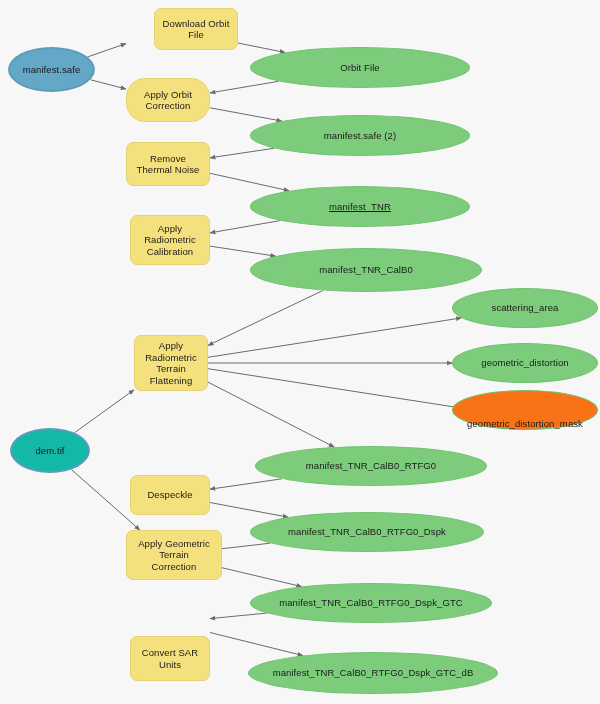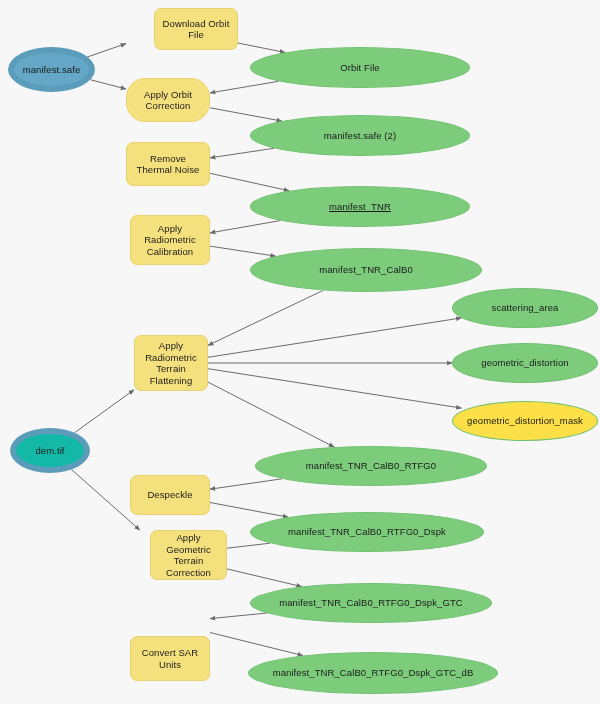--- a/index.html
+++ b/index.html
@@ -42,21 +42,21 @@
     border: 1px solid #e6d271;
     border-radius: 7px;
   }
   .node.data-oval {
     background: #7ccc7c;
     border: 1px solid #6fc06f;
     border-radius: 50%;
   }
   .node.input-oval {
     background: #64a7c6;
-    border: 6px solid #4c1d95;
+    border: 2px solid #4c1d95;
     border-radius: 50%;
   }
   .node .lbl {
     display: block;
     padding: 0 4px;
     white-space: pre-line;
   }
 </style>
 </head>
 <body>
@@ -123,42 +123,42 @@
       </div>
       <div class="node data-oval" style="left: 250px; top: 248px; width: 232px; height: 44px; background: rgb(124, 204, 124); border-color: rgb(111, 192, 111);">
         <span class="lbl">manifest_TNR_CalB0</span>
       </div>
       <div class="node data-oval" style="left: 452px; top: 288px; width: 146px; height: 40px; background: rgb(124, 204, 124); border-color: rgb(111, 192, 111);">
         <span class="lbl">scattering_area</span>
       </div>
       <div class="node data-oval" style="left: 452px; top: 343px; width: 146px; height: 40px; background: rgb(124, 204, 124); border-color: rgb(111, 192, 111);">
         <span class="lbl">geometric_distortion</span>
       </div>
-      <div class="node data-oval" style="left: 452px; top: 401px; width: 146px; height: 40px; background: #fde047; border-color: rgb(111, 192, 111);">
+      <div class="node data-oval" style="left: 452px; top: 390px; width: 146px; height: 40px; background: #f97316; border-color: rgb(111, 192, 111); align-items: flex-end;">
         <span class="lbl">geometric_distortion_mask</span>
       </div>
       <div class="node process" style="left: 134px; top: 335px; width: 74px; height: 56px; background: rgb(245, 224, 126); border-color: rgb(230, 210, 113);">
         <span class="lbl">Apply
 Radiometric
 Terrain
 Flattening</span>
       </div>
       <div class="node input-oval" style="left: 10px; top: 428px; width: 80px; height: 45px; background: #14b8a6; border-color: rgb(90, 156, 186);">
         <span class="lbl">dem.tif</span>
       </div>
       <div class="node data-oval" style="left: 255px; top: 446px; width: 232px; height: 40px; background: rgb(124, 204, 124); border-color: rgb(111, 192, 111);">
         <span class="lbl">manifest_TNR_CalB0_RTFG0</span>
       </div>
       <div class="node process" style="left: 130px; top: 475px; width: 80px; height: 40px; background: rgb(245, 224, 126); border-color: rgb(230, 210, 113);">
         <span class="lbl">Despeckle</span>
       </div>
       <div class="node data-oval" style="left: 250px; top: 512px; width: 234px; height: 40px; background: rgb(124, 204, 124); border-color: rgb(111, 192, 111);">
         <span class="lbl">manifest_TNR_CalB0_RTFG0_Dspk</span>
       </div>
-      <div class="node process" style="left: 126px; top: 530px; width: 77px; height: 50px; background: rgb(245, 224, 126); border-color: rgb(230, 210, 113); margin-left: 24px;">
+      <div class="node process" style="left: 126px; top: 530px; width: 96px; height: 50px; background: rgb(245, 224, 126); border-color: rgb(230, 210, 113);">
         <span class="lbl">Apply Geometric
 Terrain
 Correction</span>
       </div>
       <div class="node data-oval" style="left: 250px; top: 583px; width: 242px; height: 40px; background: rgb(124, 204, 124); border-color: rgb(111, 192, 111);">
         <span class="lbl">manifest_TNR_CalB0_RTFG0_Dspk_GTC</span>
       </div>
       <div class="node process" style="left: 130px; top: 600px; width: 80px; height: 45px; background: rgb(245, 224, 126); border-color: rgb(230, 210, 113); margin-top: 36px;">
         <span class="lbl">Convert SAR
 Units</span>

